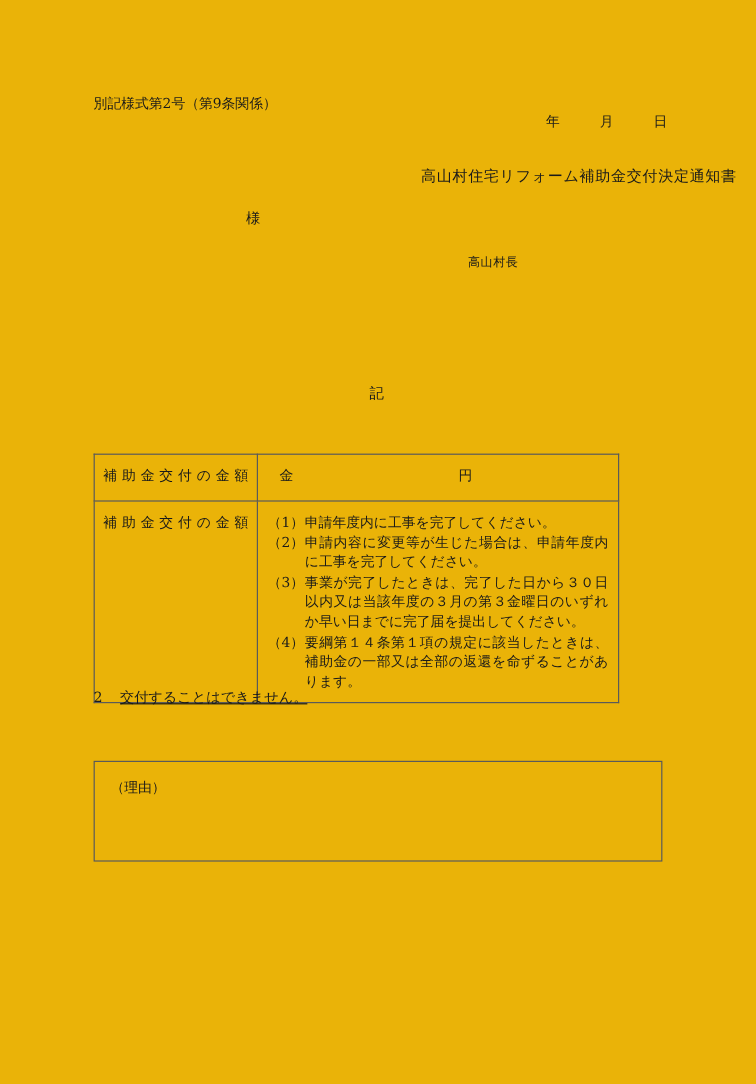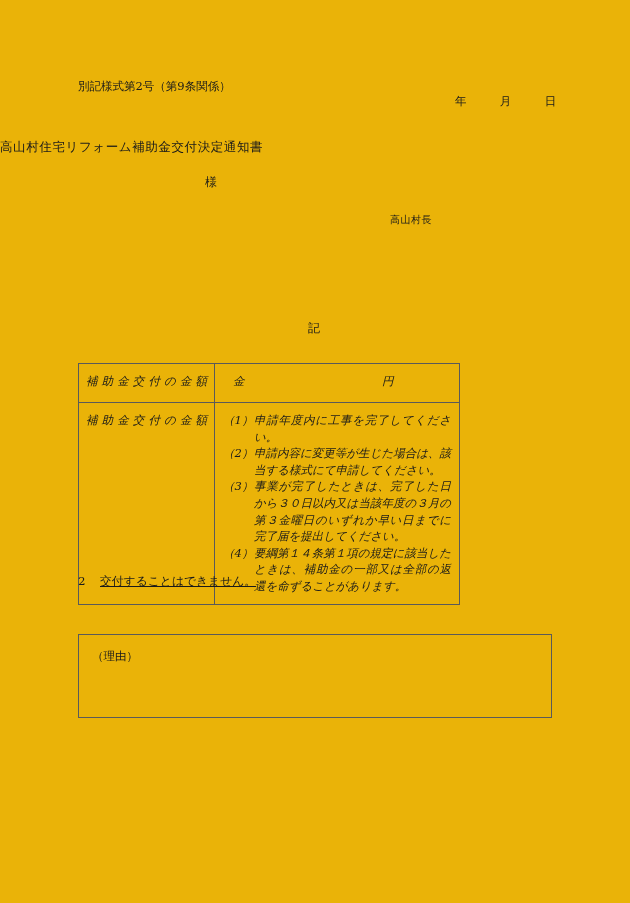--- a/index.html
+++ b/index.html
@@ -42,21 +42,21 @@
     letter-spacing: 0;
   }
   .date-line-top .blank-y { display: inline-block; width: 26px; }
   .date-line-top .blank-m { display: inline-block; width: 26px; }
 
   .doc-title {
     position: absolute;
     left: 0;
     right: 0;
     top: 138px;
-    text-align: left;
+    text-align: right;
     font-size: 12.5px;
     line-height: 18px;
     letter-spacing: 0.6px;
     padding-right: 16px;
   }
 
   .addressee {
     position: absolute;
     left: 205px;
     top: 174px;
@@ -108,25 +108,24 @@
   }
   .section-label .num { display: inline-block; width: 22px; }
 
   #section-1-label { left: 78px; top: 358px; }
   #section-2-label { left: 78px; top: 573px; text-decoration: underline; }
 
   
   .grant-table {
     position: absolute;
     left: 78px;
-    top: 363px;
-    width: 382px;
+    top: 378px;
+    width: 438px;
     border-collapse: collapse;
     table-layout: fixed;
-    font-style: italic;
   }
   .grant-table td {
     border: 1px solid #5a5a5a;
     vertical-align: top;
     padding: 0;
   }
   .grant-table .label-cell {
     width: 121px;
     font-size: 11.5px;
     padding: 10px 7px 10px 7px;
@@ -242,21 +241,21 @@
       <tr class="row-conditions">
         <td class="label-cell">
           <span>補助金交付の金額</span>
         </td>
         <td class="value-cell">
           <ul class="cond-list">
             <li>
               <span class="marker">（1）</span><span>申請年度内に工事を完了してください。</span>
             </li>
             <li>
-              <span class="marker">（2）</span><span>申請内容に変更等が生じた場合は、該当する様式にて申請してください。</span>
+              <span class="marker">（2）</span><span>申請内容に変更等が生じた場合は、申請年度内に工事を完了してください。</span>
             </li>
             <li>
               <span class="marker">（3）</span><span>事業が完了したときは、完了した日から３０日以内又は当該年度の３月の第３金曜日のいずれか早い日までに完了届を提出してください。</span>
             </li>
             <li>
               <span class="marker">（4）</span><span>要綱第１４条第１項の規定に該当したときは、補助金の一部又は全部の返還を命ずることがあります。</span>
             </li>
           </ul>
         </td>
       </tr>

